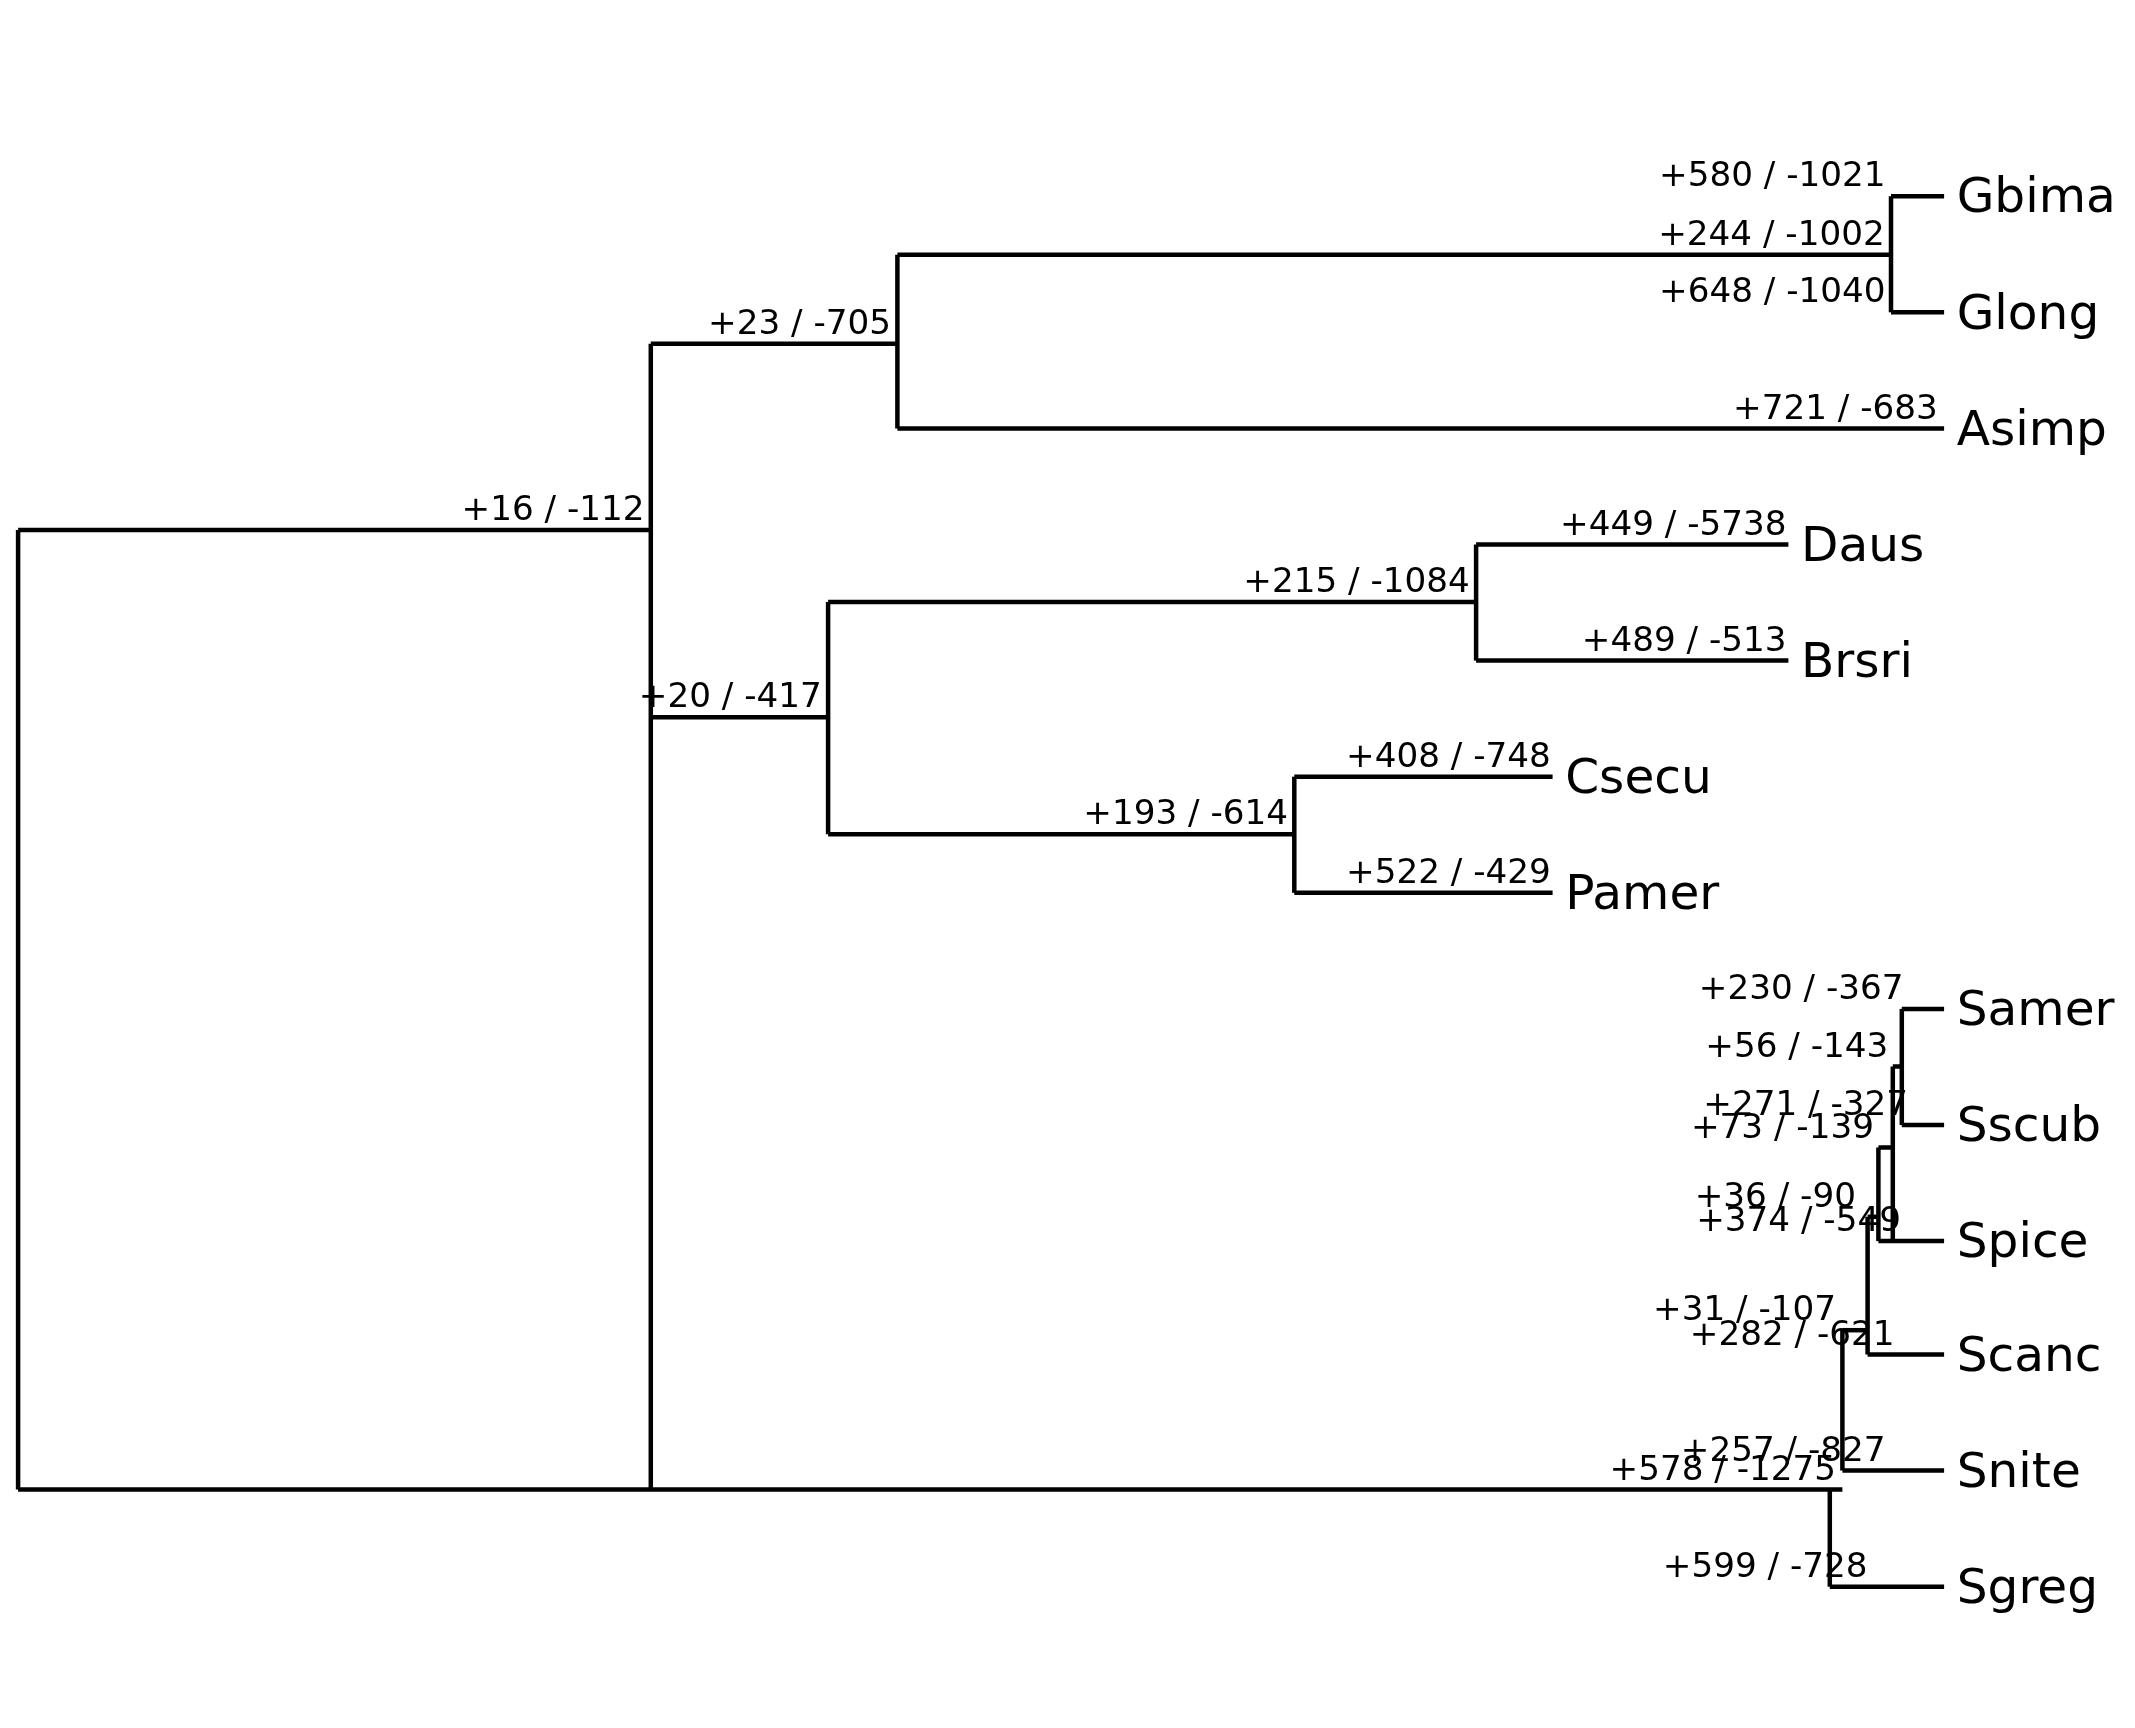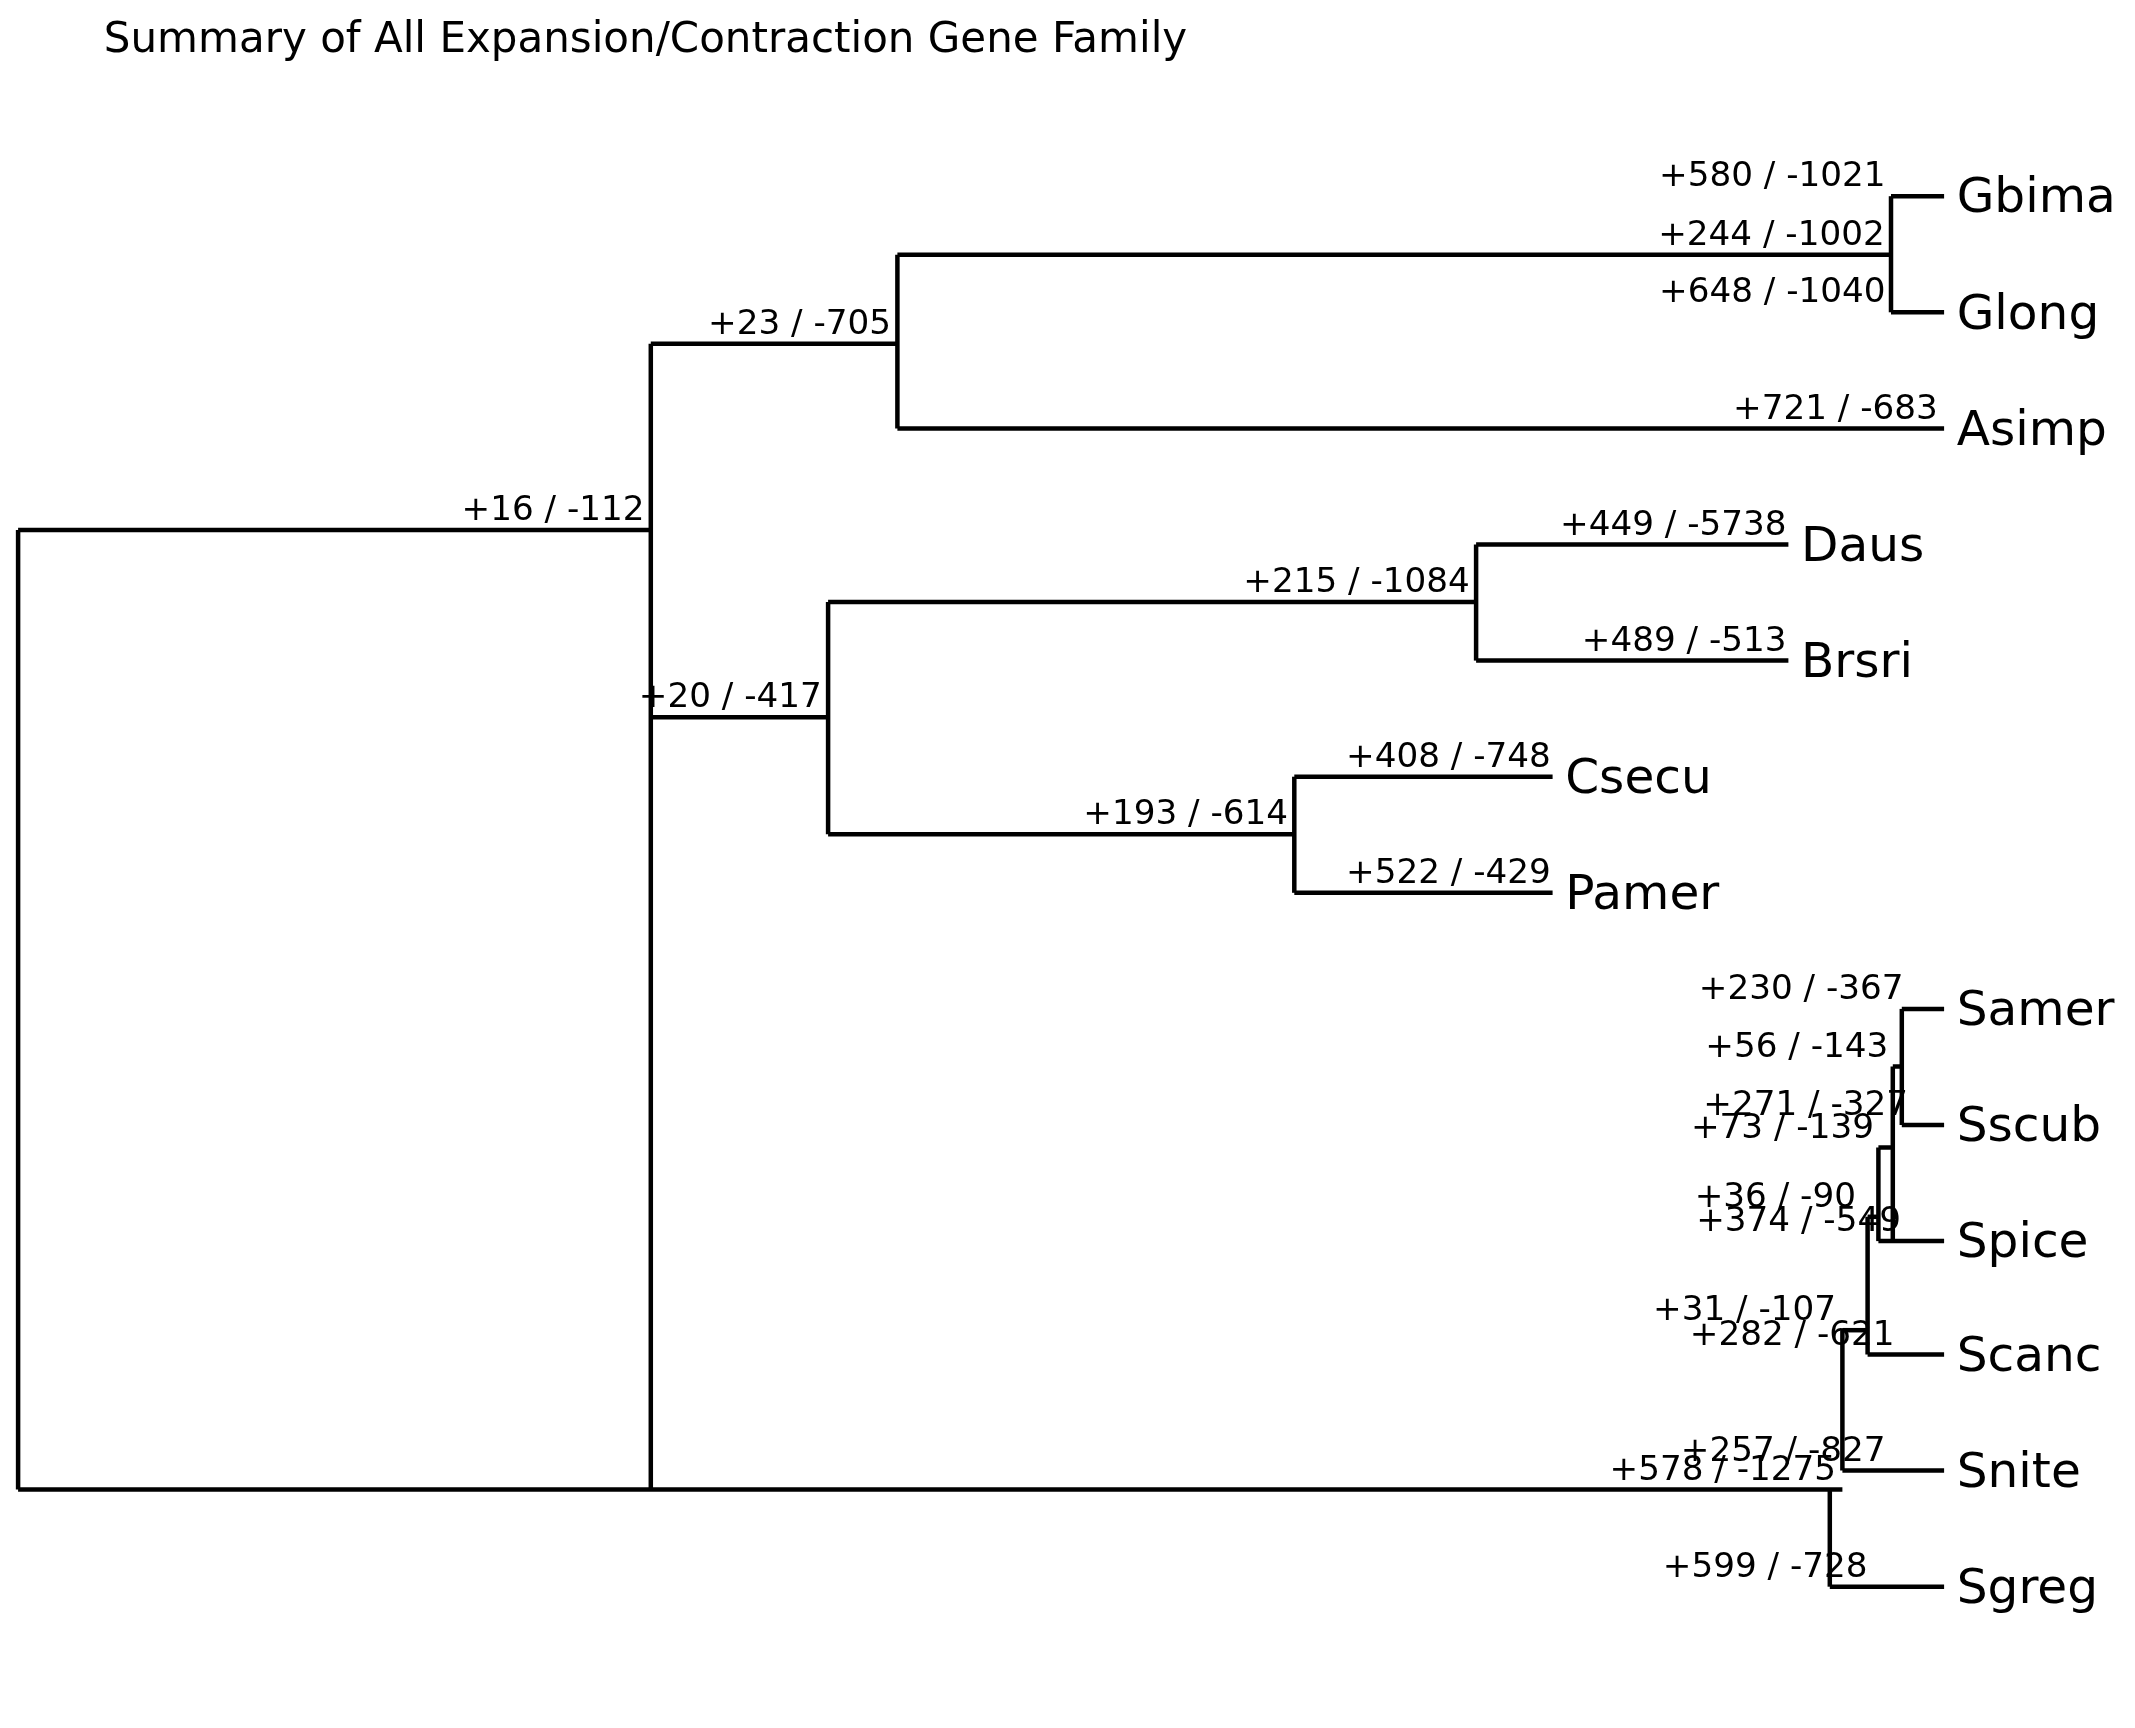--- a/index.html
+++ b/index.html
@@ -50,21 +50,20 @@
     font-family: "DejaVu Sans", "Liberation Sans", sans-serif;
     font-size: 38px;
     fill: #000000;
   }
 </style>
 </head>
 <body>
 
 <div id="canvas">
 
-  <div id="plot-title">Summary of All Expansion/Contraction Gene Family</div>
 
   <svg id="tree-svg" viewBox="0 0 2372 1920" xmlns="http://www.w3.org/2000/svg">
     <g id="branch-layer">
         <line x1="2033" y1="1655" x2="2033" y2="1763" class="branch-line"></line>
         <line x1="20" y1="589" x2="20" y2="1655" class="branch-line"></line>
         <line x1="20" y1="589" x2="723" y2="589" class="branch-line"></line>
         <line x1="723" y1="382" x2="723" y2="1655" class="branch-line"></line>
         <line x1="723" y1="382" x2="997" y2="382" class="branch-line"></line>
         <line x1="997" y1="283" x2="997" y2="476" class="branch-line"></line>
         <line x1="997" y1="283" x2="2101" y2="283" class="branch-line"></line>

